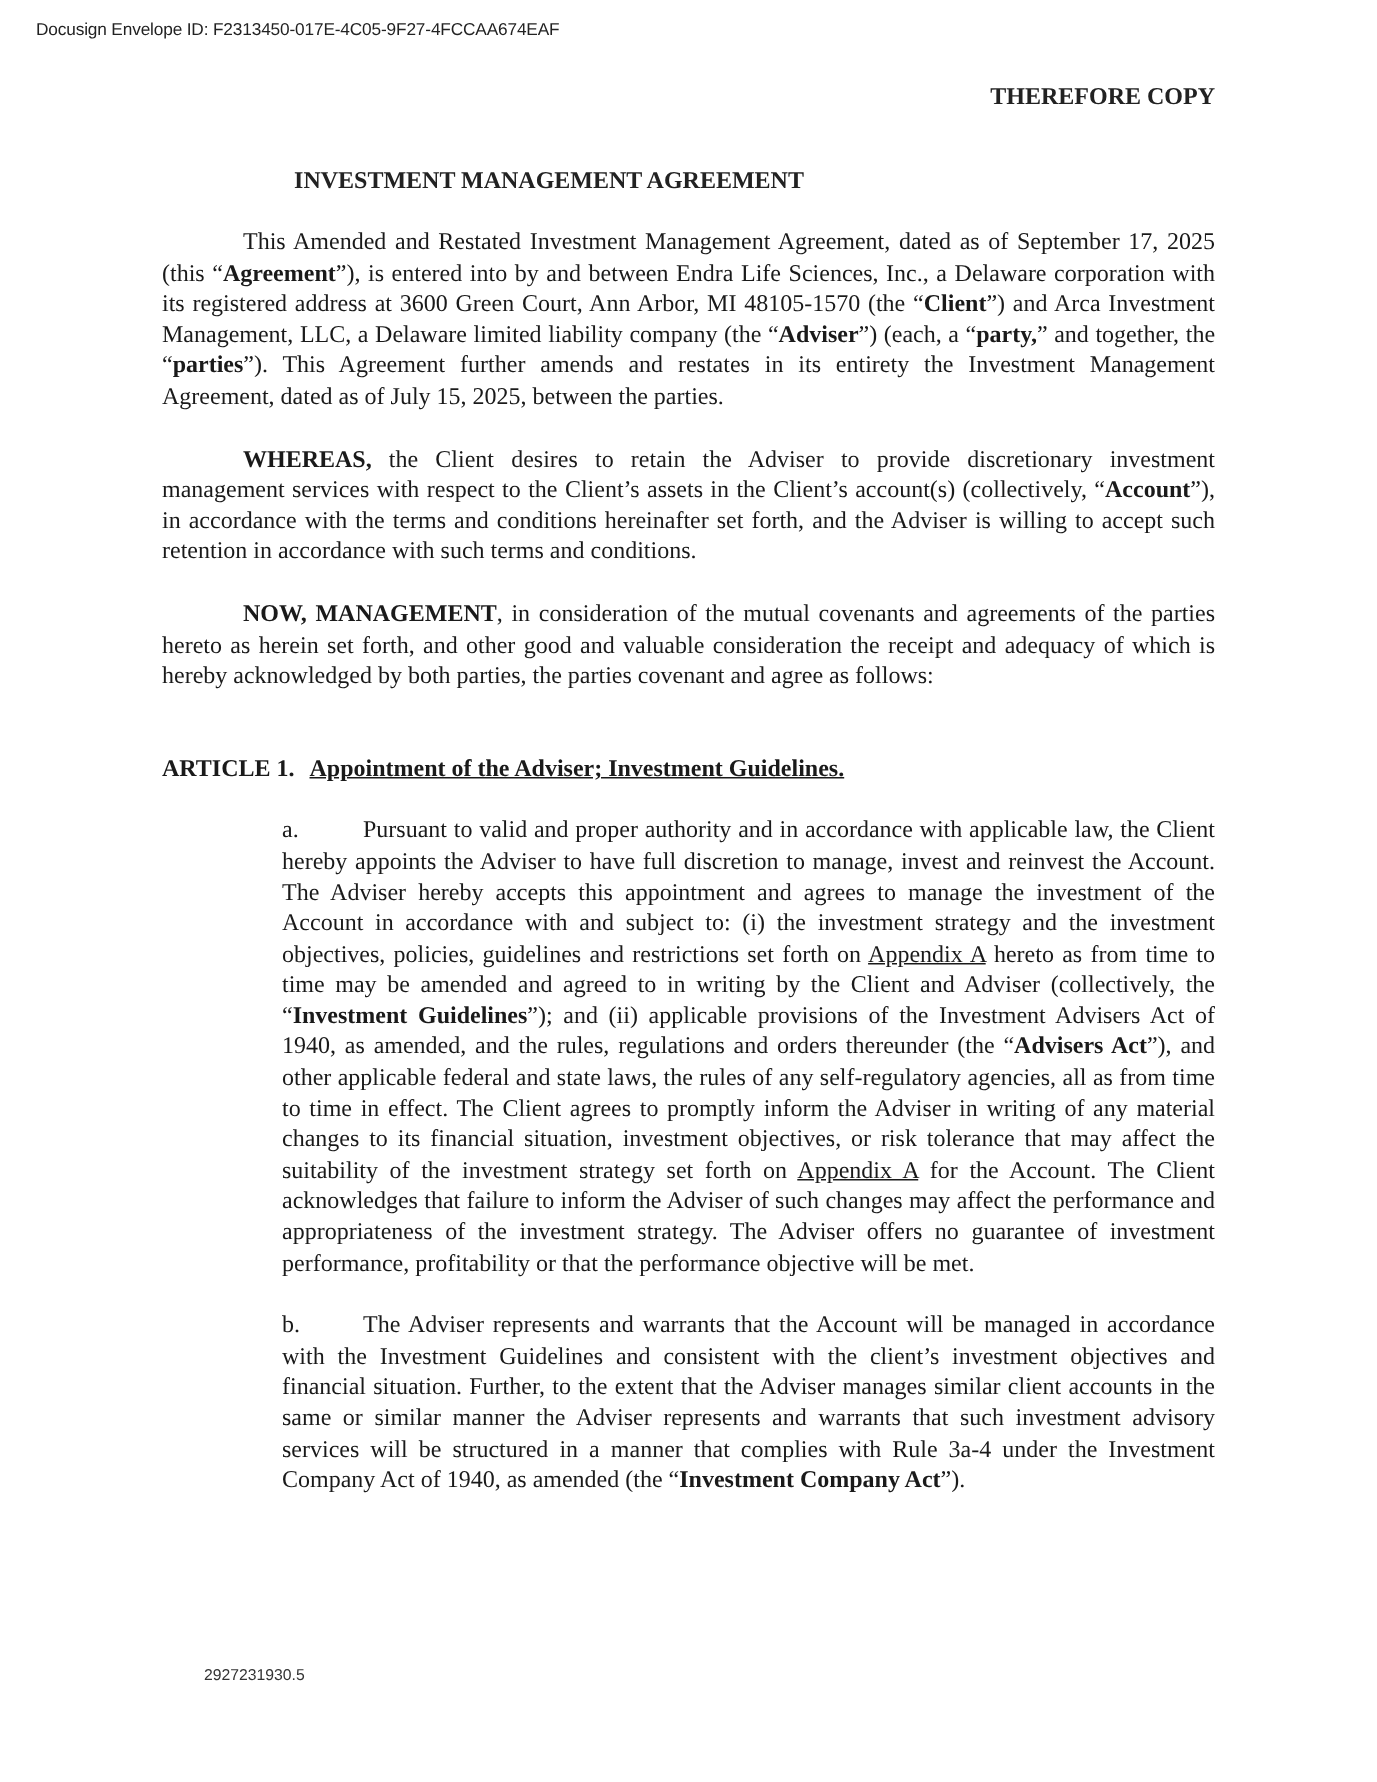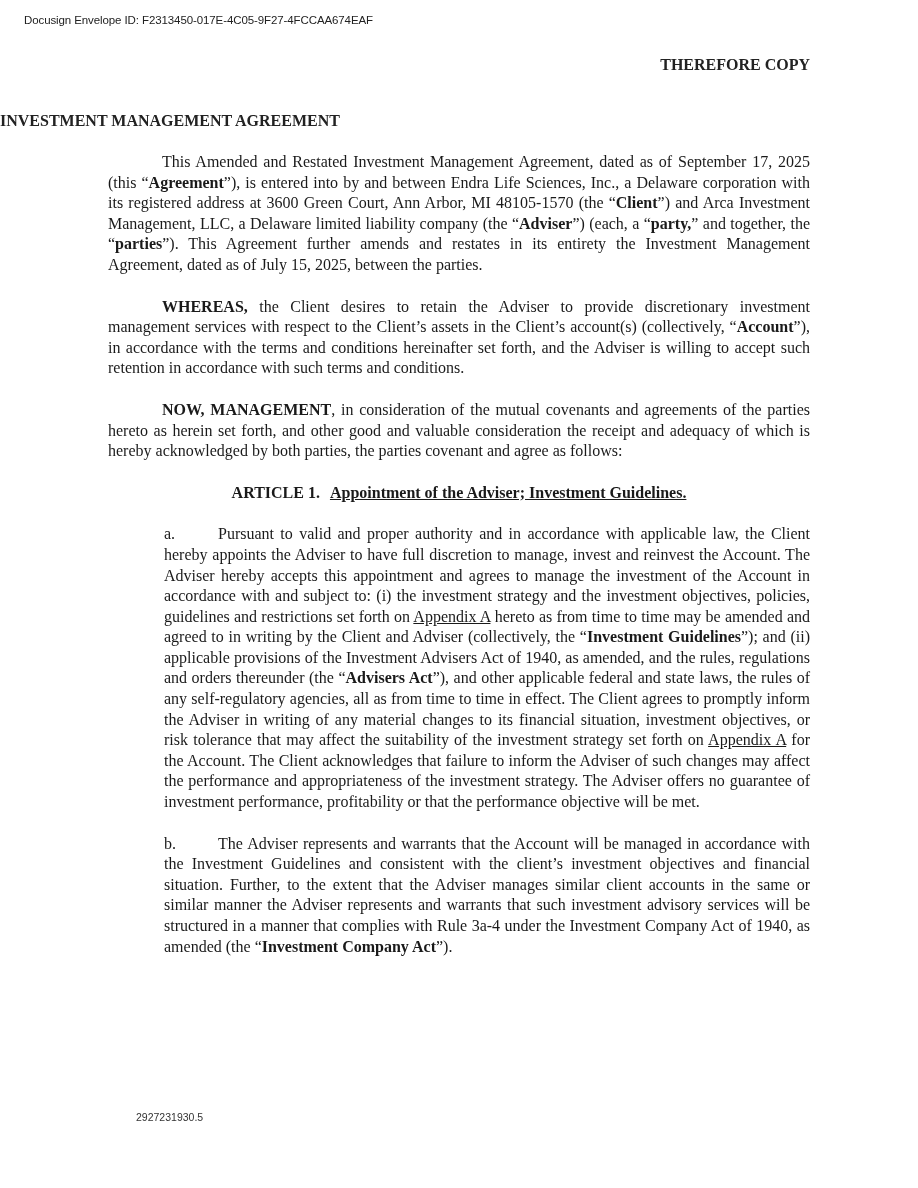--- a/index.html
+++ b/index.html
@@ -30,21 +30,21 @@
       top: 56px;
       font-weight: bold;
       font-size: 16px;
       color: #222;
     }
     .doc-title {
       position: absolute;
       left: 0;
       width: 732px;
       top: 112px;
-      text-align: left;
+      text-align: center;
       font-weight: bold;
       font-size: 16px;
       color: #222;
     }
     .body-wrap {
       position: absolute;
       left: 108px;
       width: 702px;
       top: 152px;
       font-size: 16px;
@@ -53,28 +53,29 @@
     }
     p {
       margin: 0;
     }
     .para {
       text-indent: 54px;
     }
     .gap { height: 21px; }
     .article-heading {
       font-weight: bold;
-      text-align: center;
+      text-align: left;
+      margin-top: 20px;
     }
     .article-heading .article-title {
       text-decoration: underline;
       margin-left: 6px;
     }
     .subsection {
-      margin-left: 56px;
+      margin-left: 80px;
     }
     .sub-label {
       display: inline-block;
       width: 54px;
       text-indent: 0;
     }
     b { font-weight: bold; }
     u { text-decoration: underline; }
     .footer-id {
       position: absolute;

